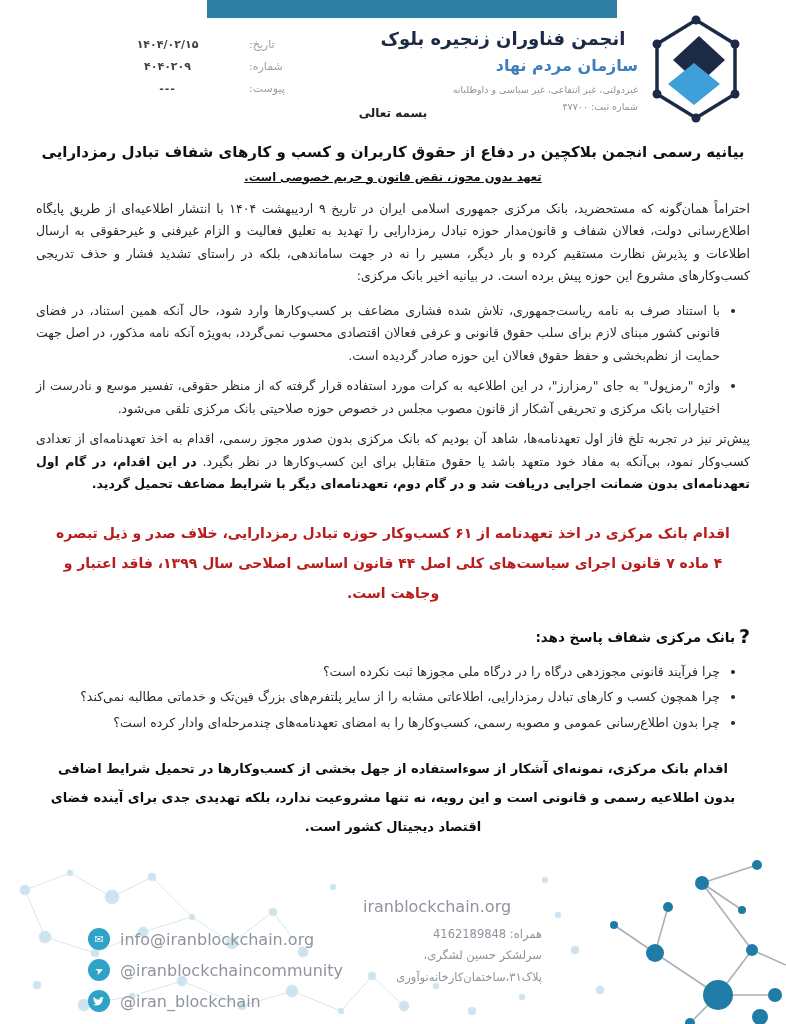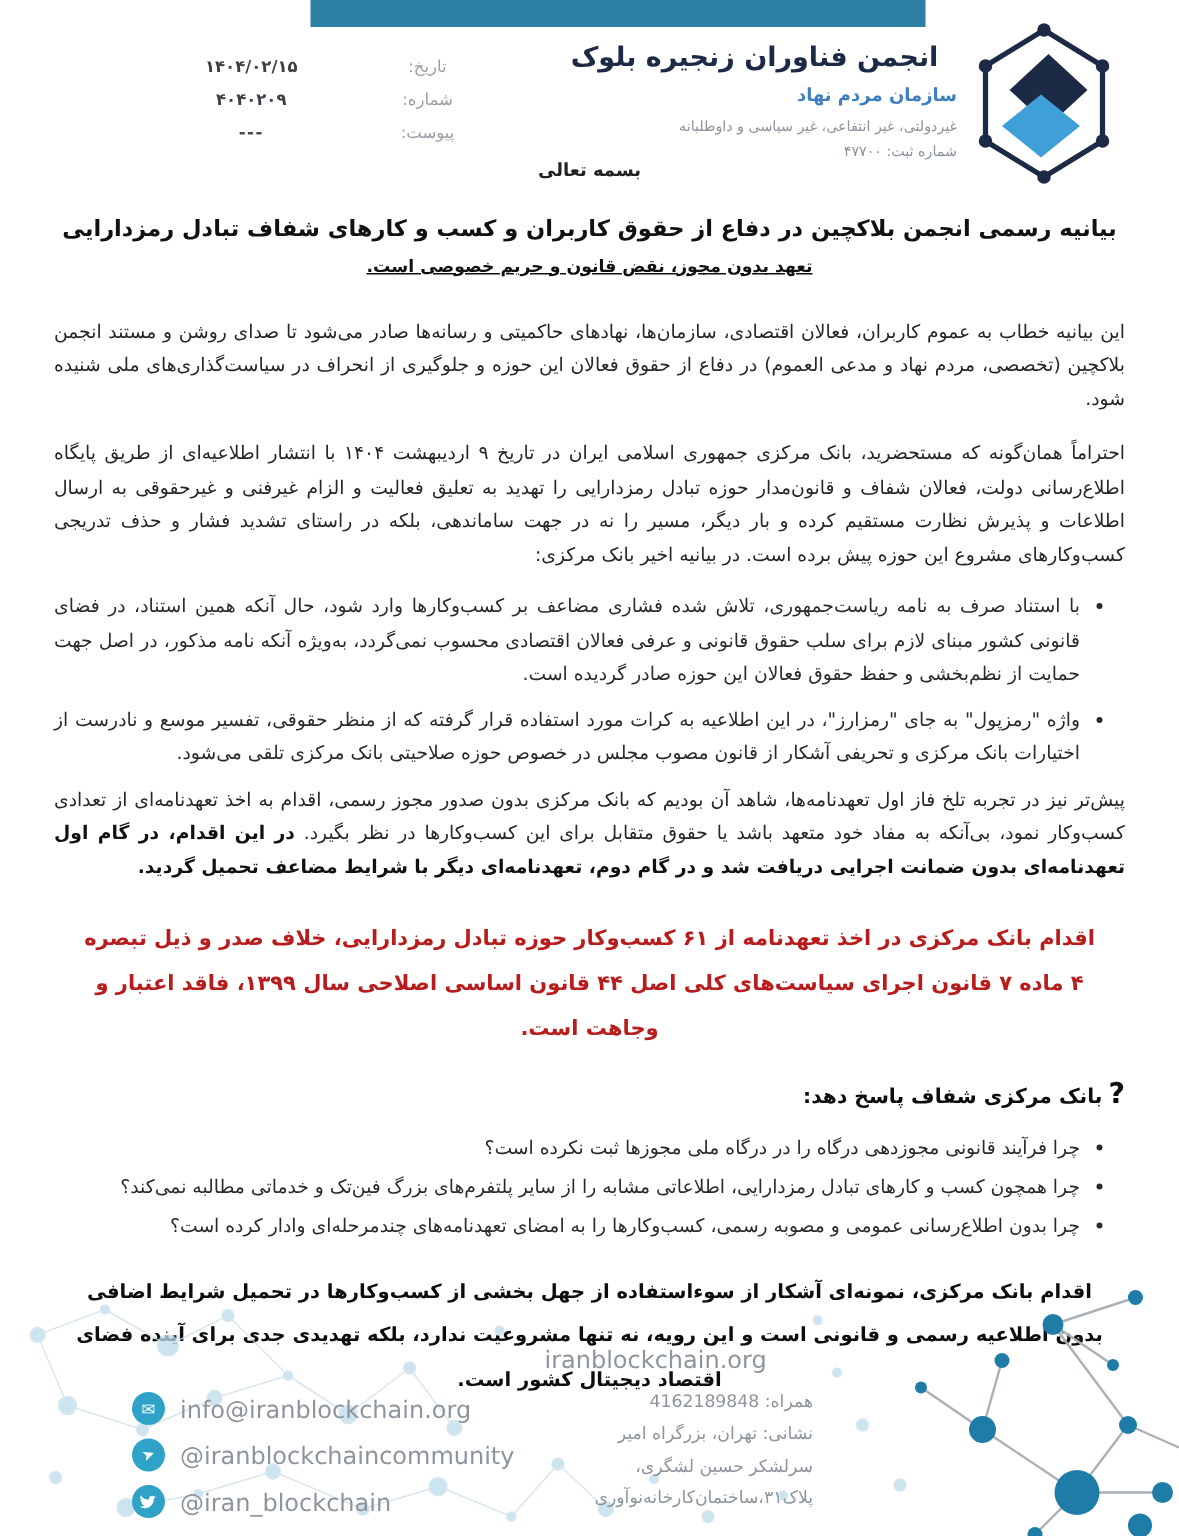--- a/index.html
+++ b/index.html
@@ -8,26 +8,26 @@
   .page {
     position:relative; width:786px; height:1024px; margin:0 auto;
     background:#ffffff; overflow:hidden; direction:rtl;
     color:#2a2a2a;
   }
   
   .accent-bar { position:absolute; top:0; left:207px; width:410px; height:18px; background:#2d7fa3; }
   .logo { position:absolute; top:14px; right:40px; width:100px; height:110px; }
   .org-block { position:absolute; top:28px; right:148px; width:270px; text-align:right; }
   .org-name { font-size:18px; font-weight:bold; color:#1d2a45; letter-spacing:.2px;text-align:center; }
-  .org-type { font-size:12px; font-weight:bold; color:#3f7fc0; margin-top:7px; }
+  .org-type { font-size:16px; font-weight:bold; color:#3f7fc0; margin-top:7px; }
   .org-desc { font-size:9.5px; color:#8b929c; margin-top:9px; }
   .org-reg  { font-size:9.5px; color:#8b929c; margin-top:6px; }
   .fields { position:absolute; top:38px; left:86px; width:235px; font-size:11px; }
   .field-row { display:flex; align-items:baseline; margin-bottom:9px; }
-  .field-label { width:72px; color:#9aa0a8; text-align:center; }
+  .field-label { width:72px; color:#9aa0a8; text-align:left; }
   .field-value { flex:1; text-align:center; color:#3c3f45; font-weight:bold; letter-spacing:1px; }
   .besmele { position:absolute; top:106px; left:0; width:100%; text-align:center;
              font-size:12px; font-weight:bold; color:#222; }
   
   .content { position:absolute; top:141px; right:36px; left:36px; }
   .doc-title { text-align:center; font-size:15px; font-weight:bold; color:#111; line-height:1.5; }
   .doc-subtitle { text-align:center; font-size:11.5px; font-weight:bold; color:#111;
                   text-decoration:underline; margin-top:6px; }
   .para { font-size:12.5px; line-height:1.8; text-align:justify; color:#262626; }
   .p1 { margin-top:26px; }
@@ -102,21 +102,20 @@
       <span class="field-value">---</span>
     </div>
   </div>
 
   <div class="besmele">بسمه تعالی</div>
 
   <div class="content">
     <div class="doc-title">بیانیه رسمی انجمن بلاکچین در دفاع از حقوق کاربران و کسب و کارهای شفاف تبادل رمزدارایی</div>
     <div class="doc-subtitle">تعهد بدون مجوز، نقض قانون و حریم خصوصی است.</div>
 
-    <p class="para p1">این بیانیه خطاب به عموم کاربران، فعالان اقتصادی، سازمان‌ها، نهادهای حاکمیتی و رسانه‌ها صادر می‌شود تا صدای روشن و مستند انجمن بلاکچین (تخصصی، مردم نهاد و مدعی العموم) در دفاع از حقوق فعالان این حوزه و جلوگیری از انحراف در سیاست‌گذاری‌های ملی شنیده شود.</p>
     <p class="para p2">احتراماً همان‌گونه که مستحضرید، بانک مرکزی جمهوری اسلامی ایران در تاریخ ۹ اردیبهشت ۱۴۰۴ با انتشار اطلاعیه‌ای از طریق پایگاه اطلاع‌رسانی دولت، فعالان شفاف و قانون‌مدار حوزه تبادل رمزدارایی را تهدید به تعلیق فعالیت و الزام غیرفنی و غیرحقوقی به ارسال اطلاعات و پذیرش نظارت مستقیم کرده و بار دیگر، مسیر را نه در جهت ساماندهی، بلکه در راستای تشدید فشار و حذف تدریجی کسب‌وکارهای مشروع این حوزه پیش برده است. در بیانیه اخیر بانک مرکزی:</p>
 
     <ul class="body-bullets">
       <li>با استناد صرف به نامه ریاست‌جمهوری، تلاش شده فشاری مضاعف بر کسب‌وکارها وارد شود، حال آنکه همین استناد، در فضای قانونی کشور مبنای لازم برای سلب حقوق قانونی و عرفی فعالان اقتصادی محسوب نمی‌گردد، به‌ویژه آنکه نامه مذکور، در اصل جهت حمایت از نظم‌بخشی و حفظ حقوق فعالان این حوزه صادر گردیده است.</li>
       <li>واژه "رمزپول" به جای "رمزارز"، در این اطلاعیه به کرات مورد استفاده قرار گرفته که از منظر حقوقی، تفسیر موسع و نادرست از اختیارات بانک مرکزی و تحریفی آشکار از قانون مصوب مجلس در خصوص حوزه صلاحیتی بانک مرکزی تلقی می‌شود.</li>
     </ul>
 
     <p class="para p3"><span>پیش‌تر نیز در تجربه تلخ فاز اول تعهدنامه‌ها، شاهد آن بودیم که بانک مرکزی بدون صدور مجوز رسمی، اقدام به اخذ تعهدنامه‌ای از تعدادی کسب‌وکار نمود، بی‌آنکه به مفاد خود متعهد باشد یا حقوق متقابل برای این کسب‌وکارها در نظر بگیرد. </span><span class="bold-run">در این اقدام، در گام اول تعهدنامه‌ای بدون ضمانت اجرایی دریافت شد و در گام دوم، تعهدنامه‌ای دیگر با شرایط مضاعف تحمیل گردید.</span></p>
 
 
@@ -209,21 +208,20 @@
         <circle cx="775" cy="140" r="7"></circle>
       <circle cx="690" cy="168" r="5"></circle>
         <circle cx="760" cy="162" r="8"></circle>
     </g>
   </svg>
 
   <div class="website">iranblockchain.org</div>
 
   <div class="contact-col">
     <div>همراه:  4162189848</div>
-    <div>نشانی: تهران، بزرگراه امیر</div>
     <div>سرلشکر حسین لشگری،</div>
     <div>پلاک۳۱،ساختمان‌کارخانه‌نوآوری</div>
 
   </div>
 
   <div class="socials">
     <div class="social-row">
       <span class="social-icon">✉</span>
       <span class="social-handle">info@iranblockchain.org</span>
     </div>

